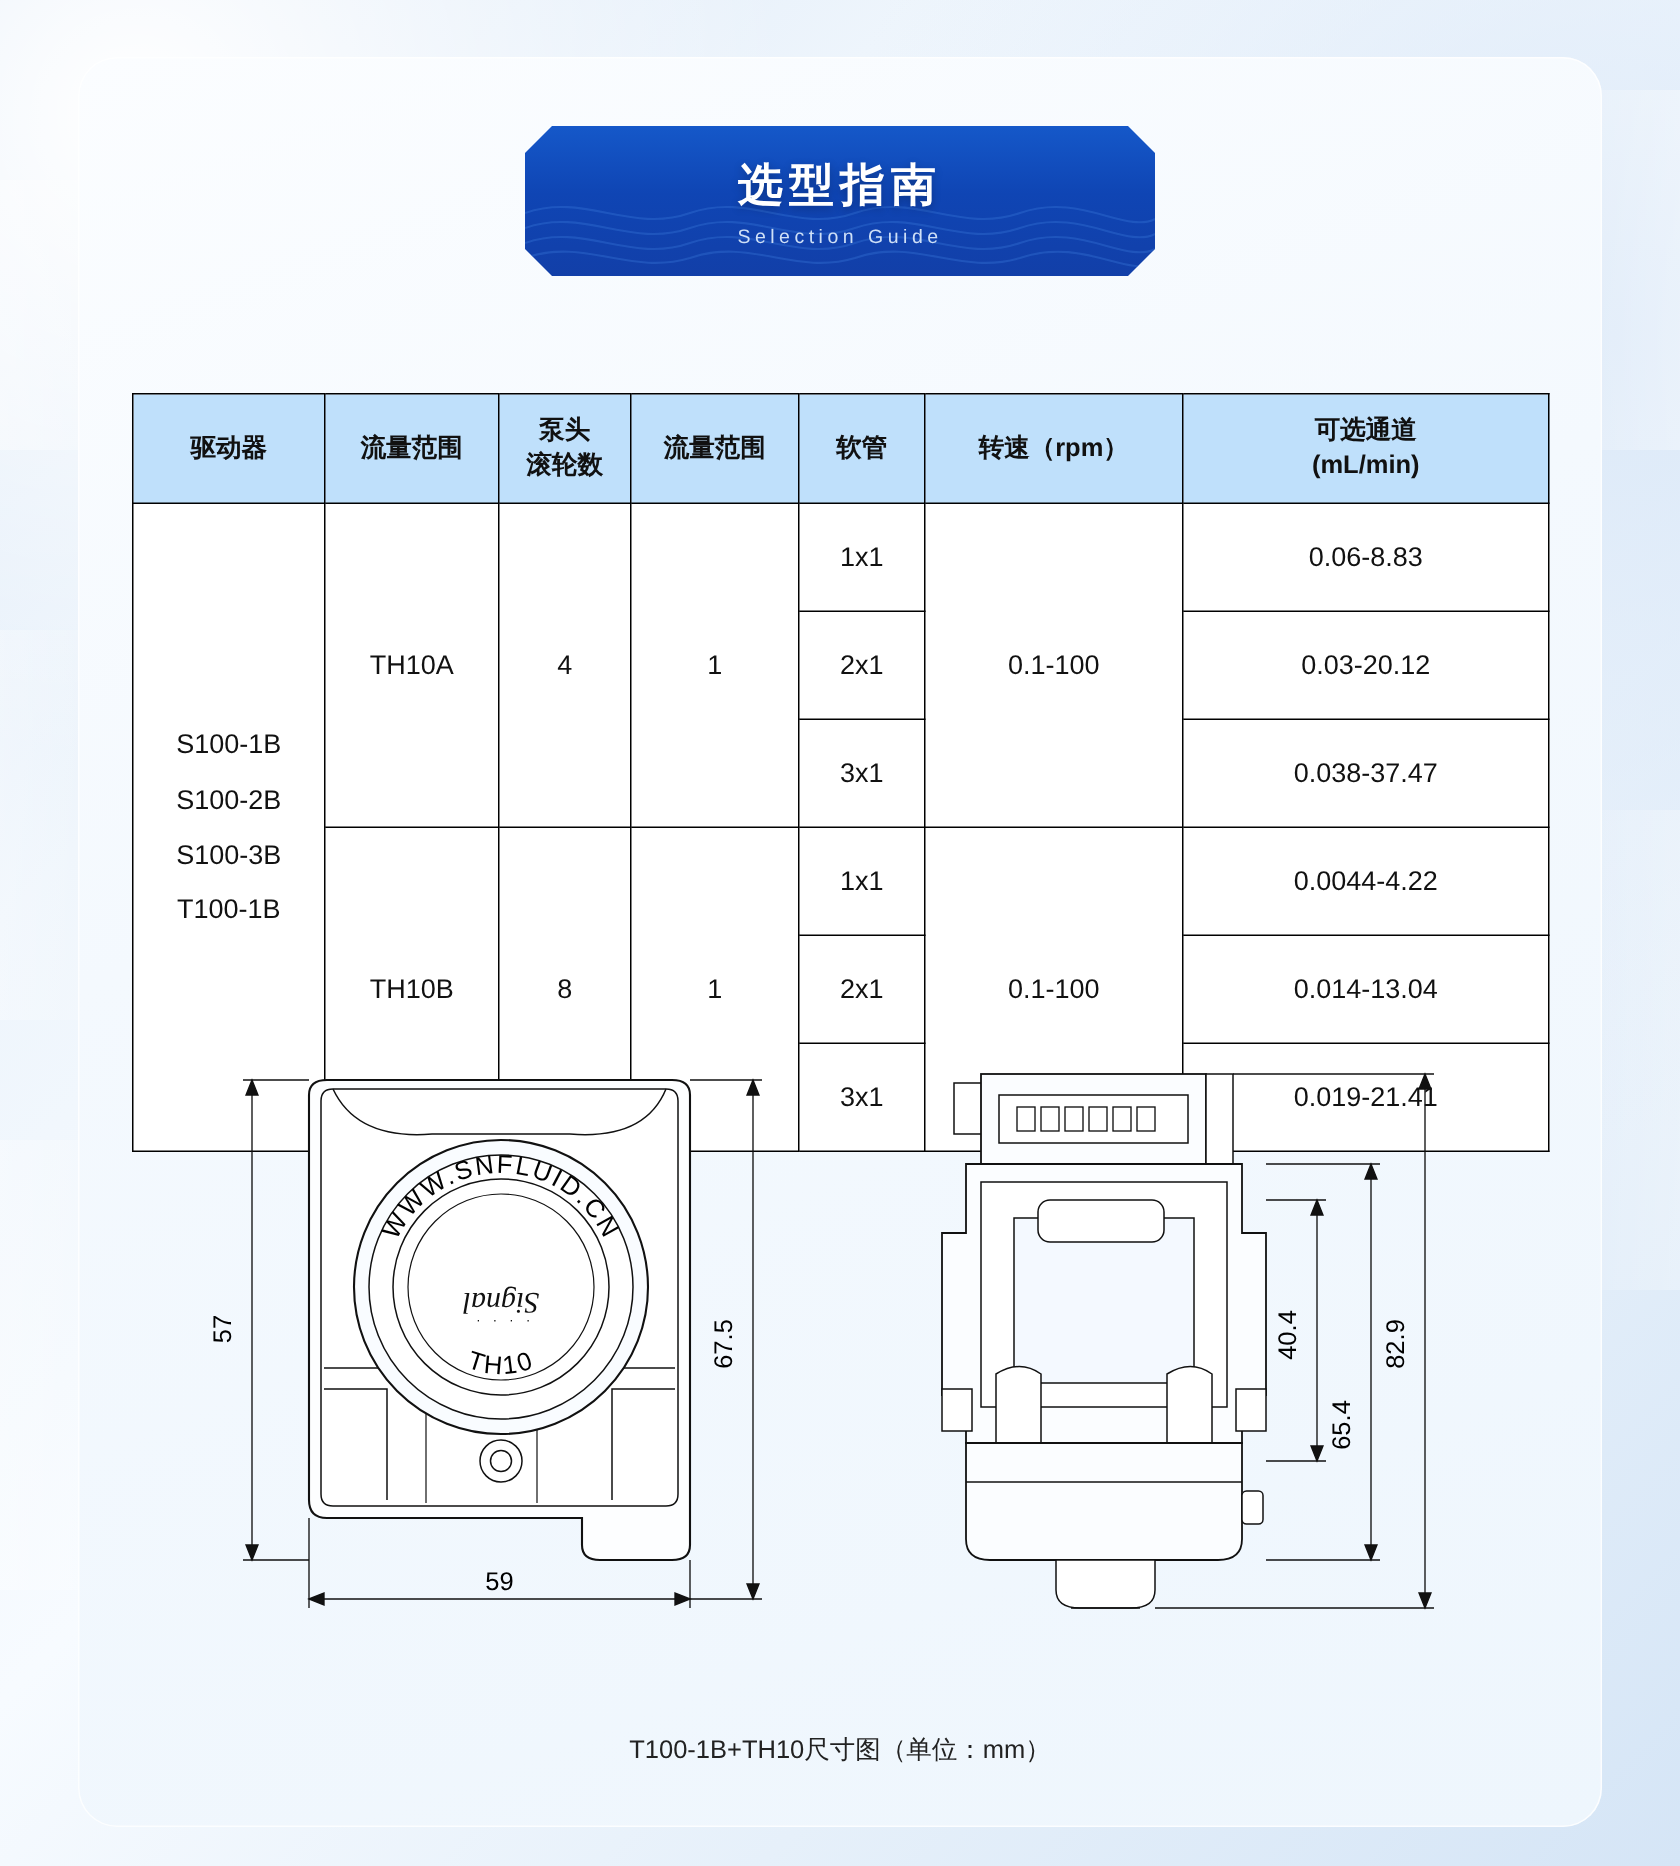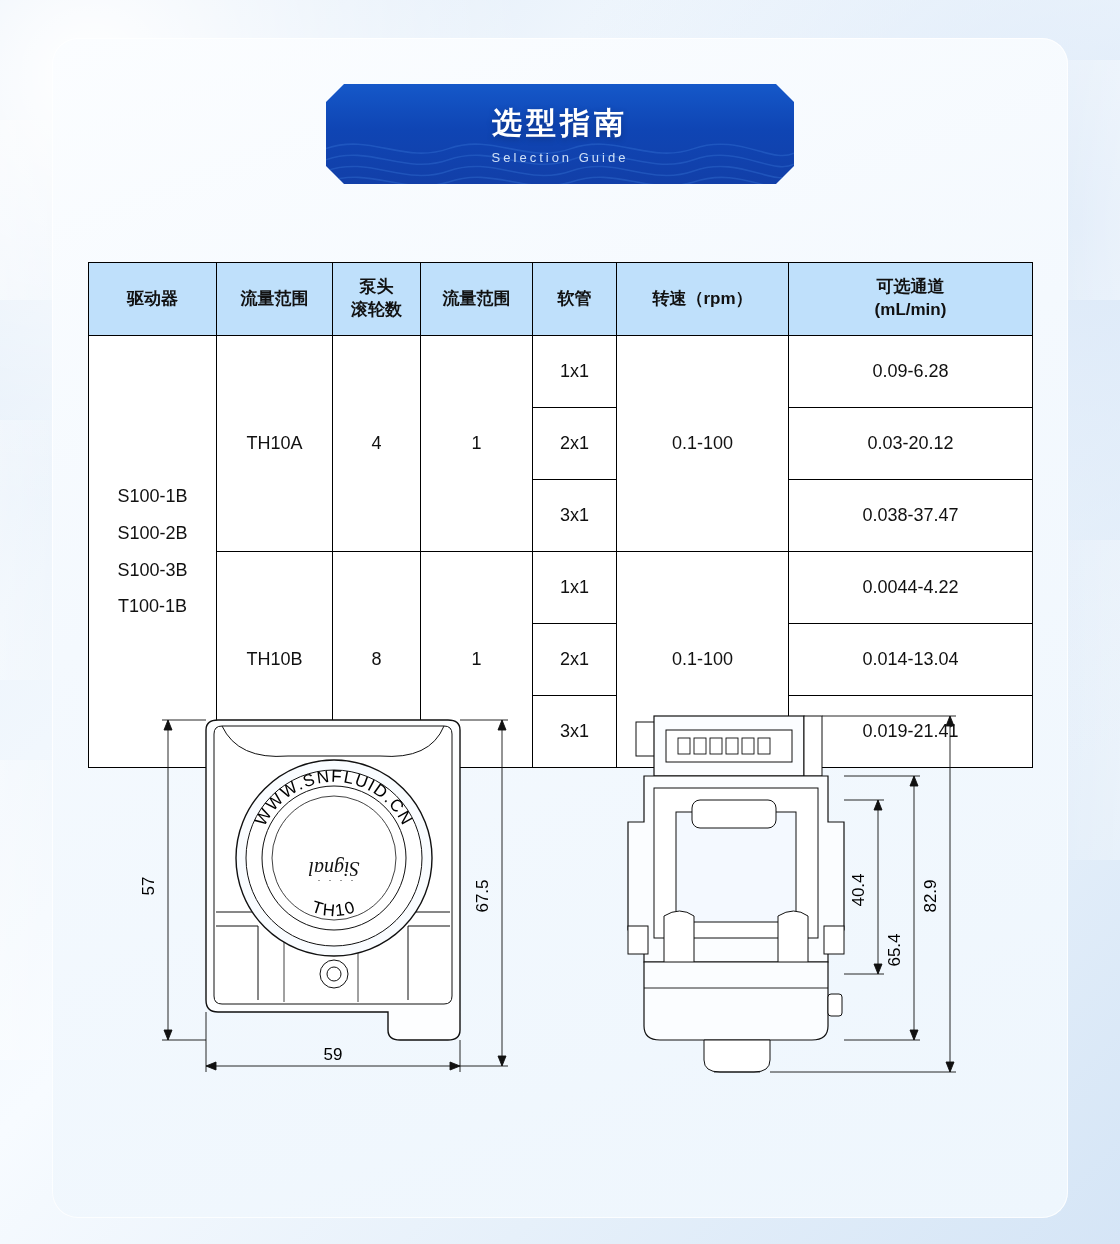--- a/index.html
+++ b/index.html
@@ -54,21 +54,20 @@
     left: 50%;
     transform: translateX(-50%);
     top: 84px;
     width: 420px;
     height: 100px;
     background: linear-gradient(180deg, #1558c9 0%, #0f45b4 45%, #123fa8 100%);
     border-radius: 10px;
     clip-path: polygon(18px 0, calc(100% - 18px) 0, 100% 18px, 100% calc(100% - 18px), calc(100% - 18px) 100%, 18px 100%, 0 calc(100% - 18px), 0 18px);
     box-shadow: 0 8px 22px rgba(25,75,170,0.35);
     overflow: hidden;
-    padding-left: 48px;
   }
   .banner .waves {
     position: absolute;
     inset: 0;
     opacity: .55;
   }
   .banner-inner {
     position: absolute;
     inset: 0;
     display: flex;
@@ -208,21 +207,21 @@
           <div>S100-1B</div>
           <div>S100-2B</div>
           <div>S100-3B</div>
           <div>T100-1B</div>
         </td>
         <td class="cell-strong" rowspan="3">TH10A</td>
         <td class="cell-strong" rowspan="3">4</td>
         <td class="cell-strong" rowspan="3">1</td>
         <td>1x1</td>
         <td rowspan="3">0.1-100</td>
-        <td>0.09-6.28</td>
+        <td>0.06-8.83</td>
       </tr>
       <tr>
         <td>2x1</td>
         <td>0.03-20.12</td>
       </tr>
       <tr>
         <td>3x1</td>
         <td>0.038-37.47</td>
       </tr>
       <tr>
@@ -366,13 +365,14 @@
           <line x1="734" y1="16" x2="868" y2="16"></line>
           <line x1="682" y1="372" x2="868" y2="372"></line>
           <path d="M862,16 l-4,10 l8,0 z" fill="#111"></path>
           <path d="M862,372 l-4,-10 l8,0 z" fill="#111"></path>
         </g>
         <text class="dim-label" x="848" y="196" transform="rotate(-90 848 196)" text-anchor="middle" fill="#111" stroke="none">82.9</text>
       </g>
     </svg>
   </div>
 
+  <div class="caption">T100-1B+TH10尺寸图（单位：mm）</div>
 </div>
 
 </body></html>

